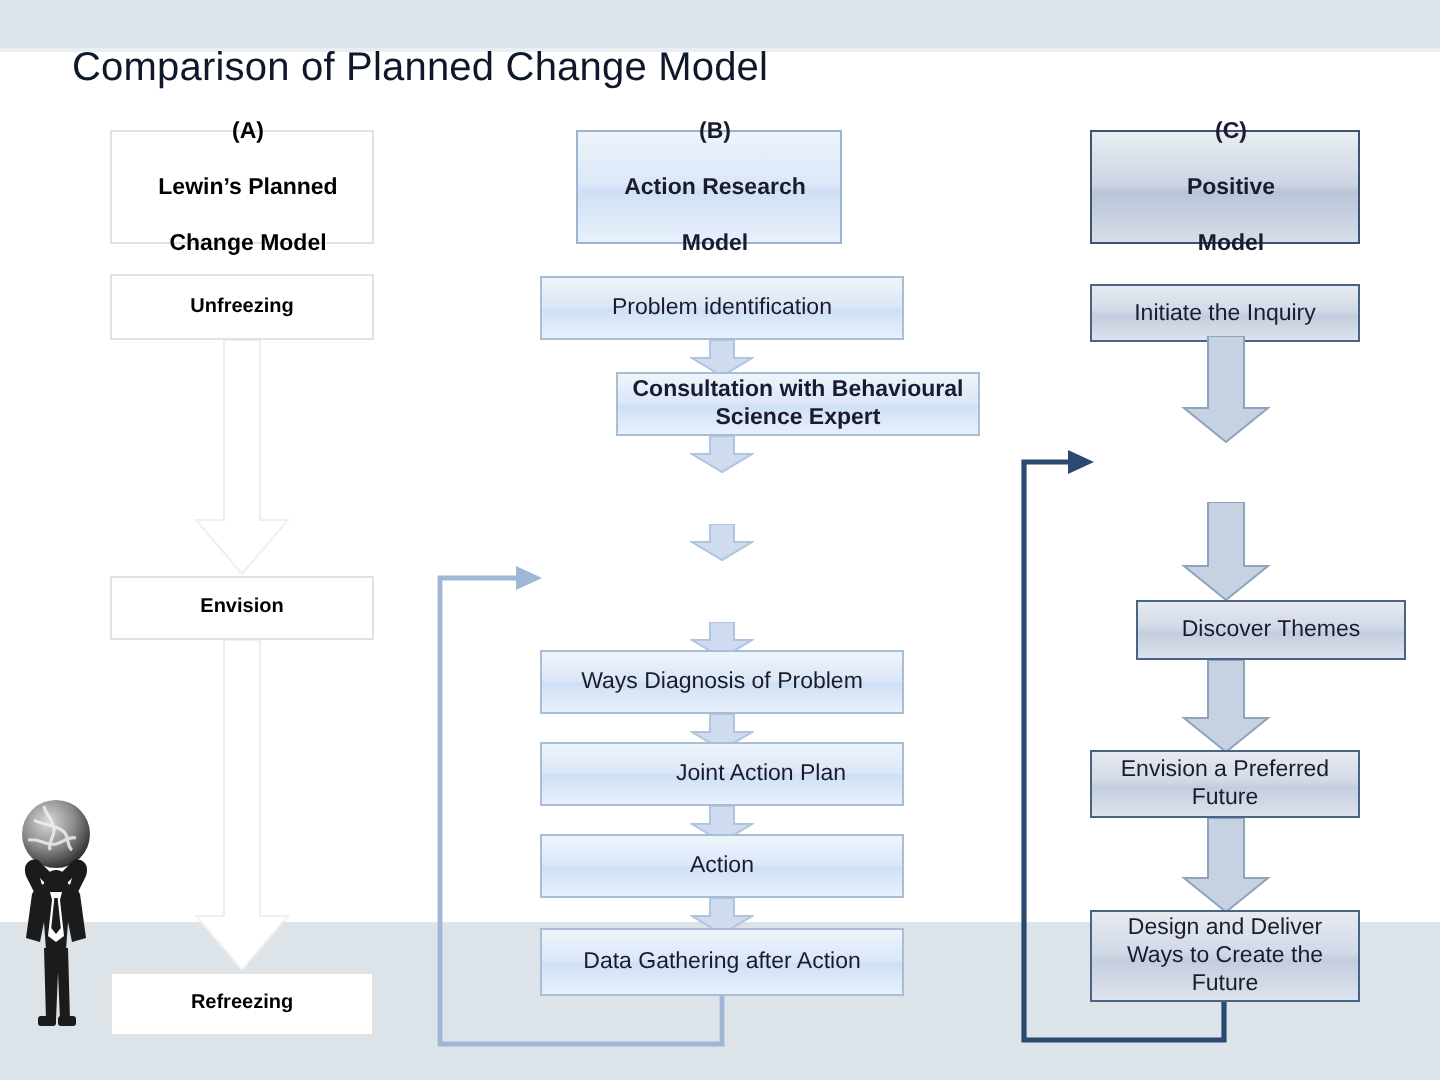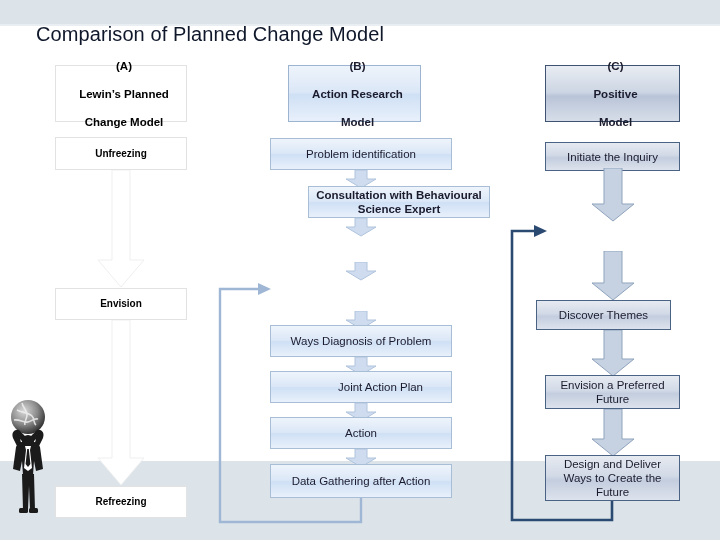--- a/index.html
+++ b/index.html
@@ -214,21 +214,21 @@
     </svg>
   </div>
 
 
   <div class="barrow" style="left:590px;top:251px;width:46px;height:50px;">
     <svg width="46" height="50" viewBox="0 0 46 50">
       <polygon points="14,0 32,0 32,32 44,32 23,49 2,32 14,32" fill="#c6d2e2" stroke="#8fa3bd" stroke-width="1"></polygon>
     </svg>
   </div>
 
-  <div class="box boxC" style="left:536px;top:300px;width:135px;height:30px;">
+  <div class="box boxC" style="left:568px;top:300px;width:135px;height:30px;">
     <span>Discover Themes</span>
   </div>
 
   <div class="barrow" style="left:590px;top:330px;width:46px;height:47px;">
     <svg width="46" height="47" viewBox="0 0 46 47">
       <polygon points="14,0 32,0 32,29 44,29 23,46 2,29 14,29" fill="#c6d2e2" stroke="#8fa3bd" stroke-width="1"></polygon>
     </svg>
   </div>
 
   <div class="box boxC" style="left:545px;top:375px;width:135px;height:34px;">

